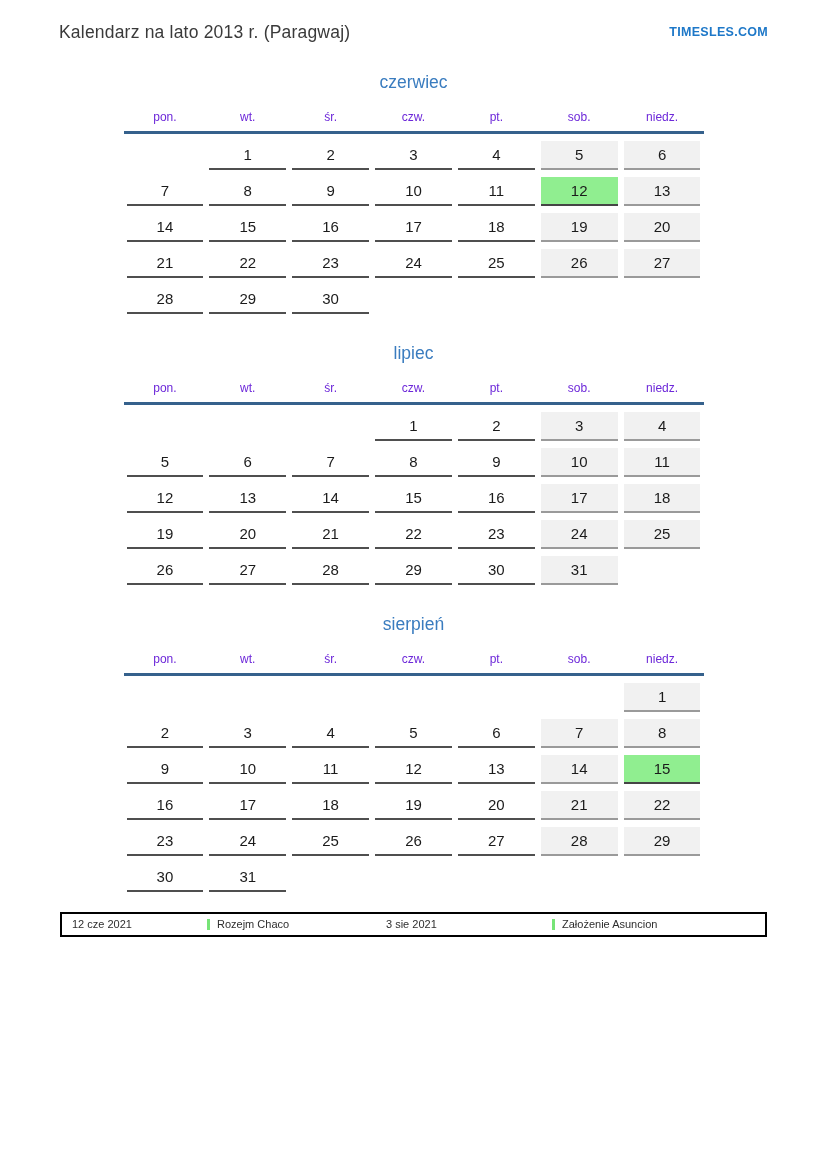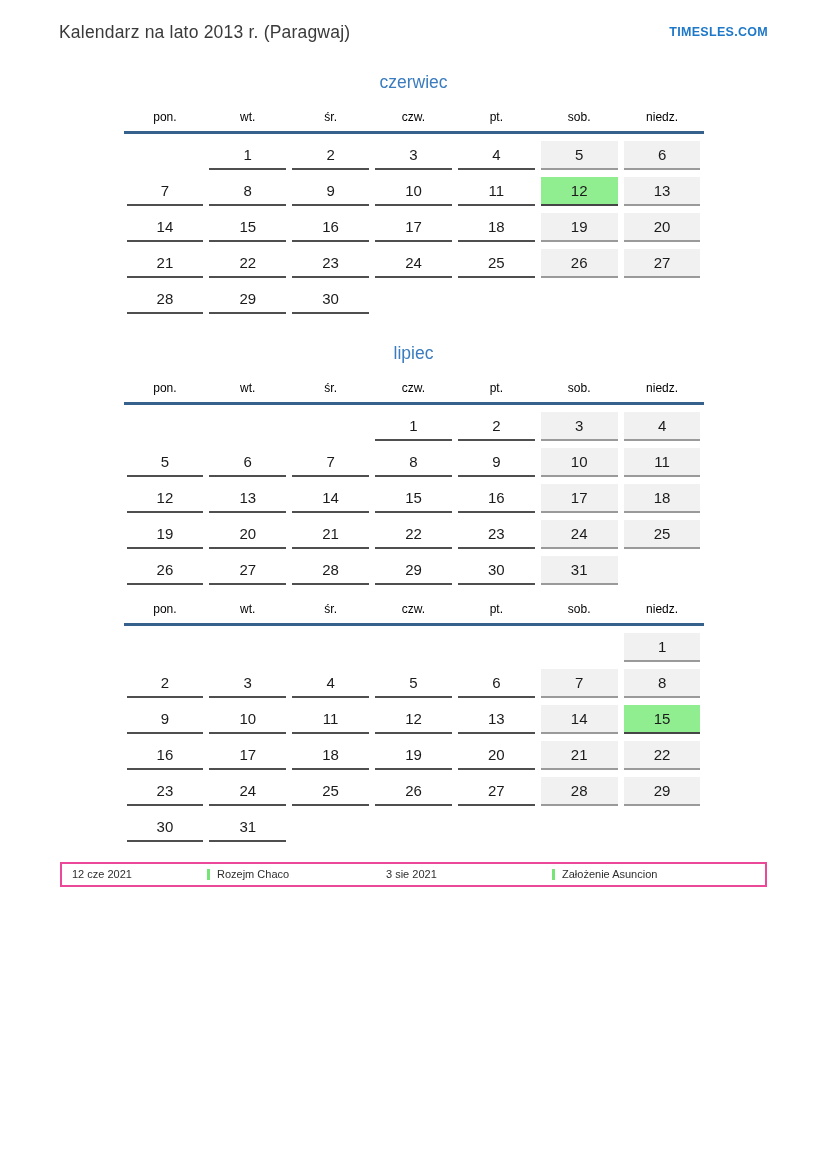--- a/index.html
+++ b/index.html
@@ -25,21 +25,21 @@
 
   
   .calendar { width: 580px; margin: 0 auto; }
   .month-title {
     text-align: center; color: #3a7cbf; font-size: 17.5px; font-weight: normal;
     margin: 28px 0 0 0; height: 22px; line-height: 22px;
   }
   .grid { display: grid; grid-template-columns: repeat(7, 1fr); }
   .head { margin-top: 16px; }
   .wd {
-    text-align: center; font-size: 12px; color: #000000;
+    text-align: center; font-size: 12px; color: #6d28d9;
     height: 16px; line-height: 16px;
   }
   .hline { height: 3px; background: #35618c; margin-top: 6px; }
 
   .week { height: 36px; }
   .cell {
     margin: 7px 3px 0 3px;
     height: 27px;
     display: flex; align-items: center; justify-content: center;
     font-size: 15px; color: #1b1b1b;
@@ -47,21 +47,21 @@
     box-sizing: content-box;
   }
   .cell.day     { border-bottom-color: #4f4f4f; }
   .cell.weekend { background: #f1f1f1; border-bottom-color: #9a9a9a; }
   .cell.holiday { background: #90ee90; border-bottom-color: #454545; }
   .cell.empty   { border-bottom-color: transparent; }
 
   
   .legend {
     width: 703px; margin: 20px auto 0 auto;
-    border: 2px solid #ec4899;
+    border: 2px solid #000000;
     height: 21px; position: relative;
     font-size: 11px; color: #2e2e2e;
     box-sizing: content-box;
   }
   .legend span.slot { position: absolute; top: 0; height: 21px; line-height: 21px; white-space: nowrap; }
   .slot.p1 { left: 10px; }
   .slot.p2 { left: 145px; }
   .slot.p3 { left: 324px; }
   .slot.p4 { left: 490px; }
   .bar {
@@ -190,20 +190,21 @@
           <div class="cell day">26</div>
           <div class="cell day">27</div>
           <div class="cell day">28</div>
           <div class="cell day">29</div>
           <div class="cell day">30</div>
           <div class="cell day weekend">31</div>
           <div class="cell empty"></div>
         </div>
       </section>
       <section class="month">
+        <h2 class="month-title">sierpień</h2>
         <div class="grid head">
           <div class="wd">pon.</div>
           <div class="wd">wt.</div>
           <div class="wd">śr.</div>
           <div class="wd">czw.</div>
           <div class="wd">pt.</div>
           <div class="wd">sob.</div>
           <div class="wd">niedz.</div>
         </div>
         <div class="hline"></div>

